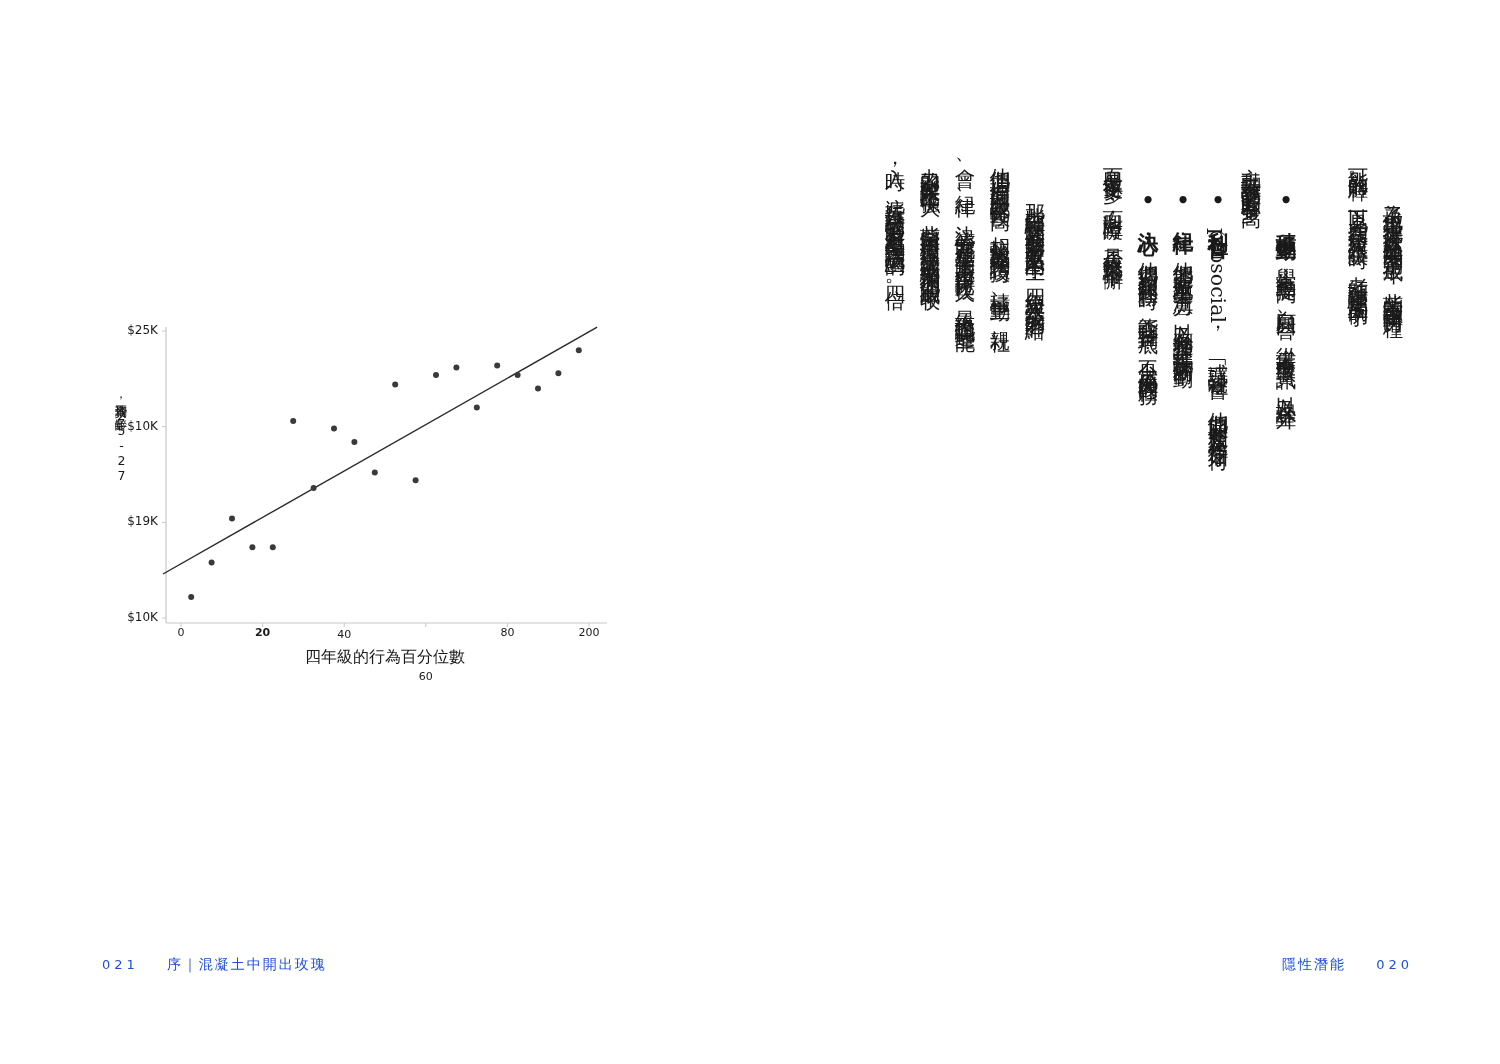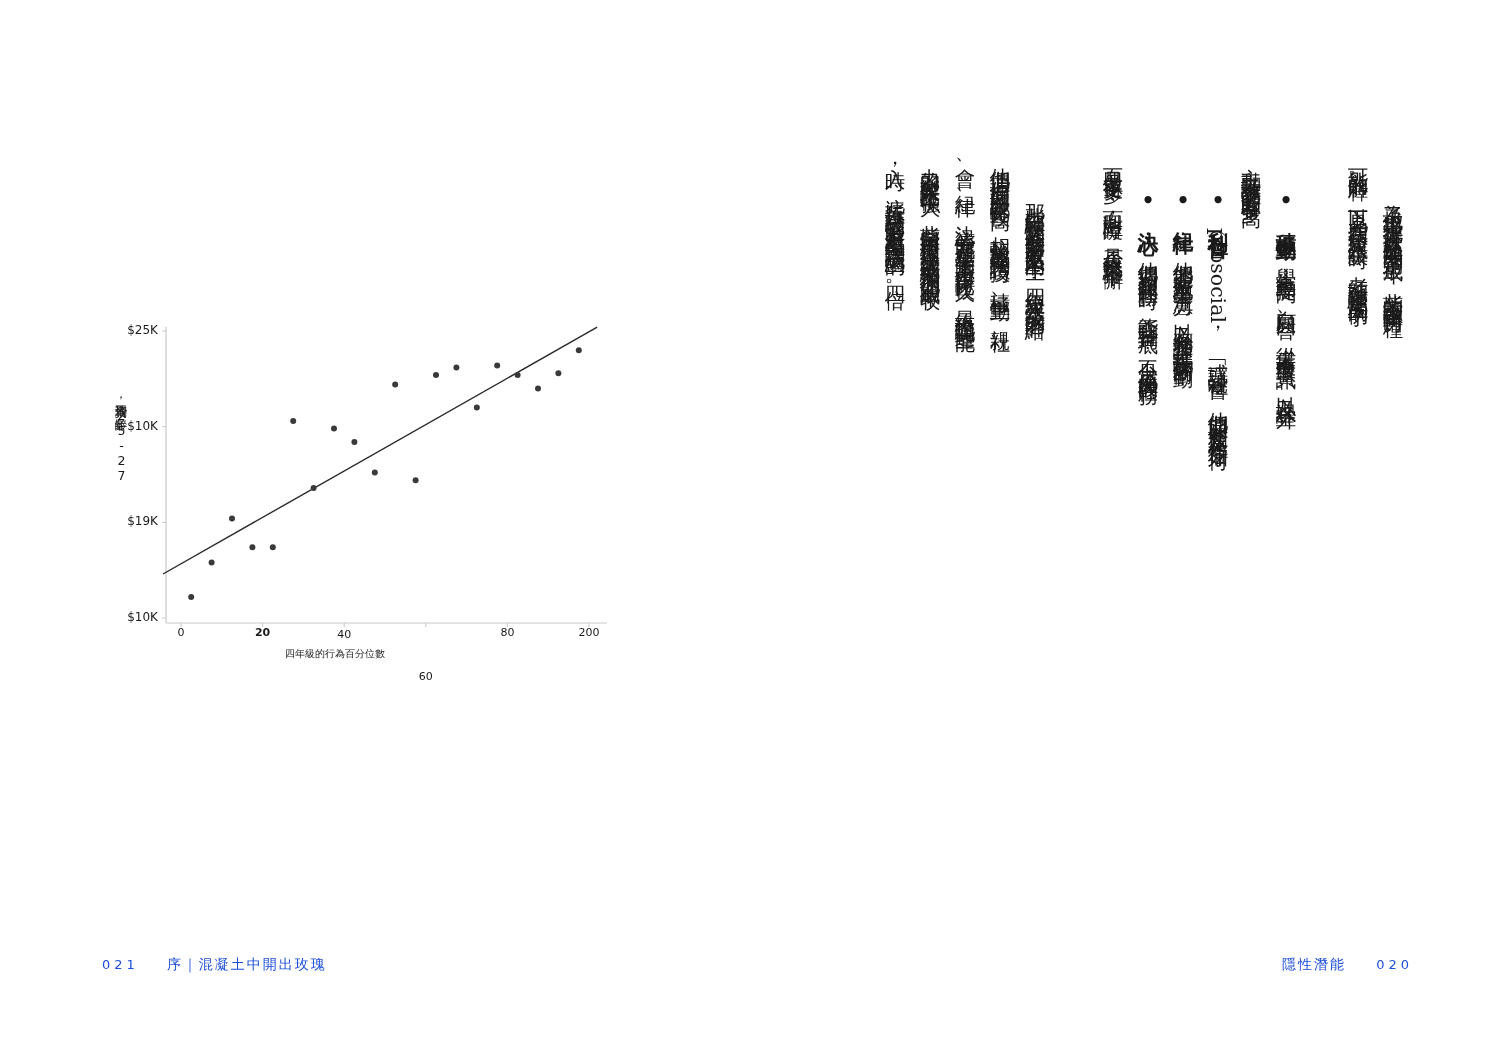--- a/index.html
+++ b/index.html
@@ -11,21 +11,21 @@
 
   
   .chart { position:absolute; left:100px; top:285px; width:520px; height:390px; }
   .chart-title { position:absolute; left:0; width:540px; top:9px; text-align:center;
                  font-size:14px; font-weight:bold; letter-spacing:0.5px; }
   .chart svg { position:absolute; left:0; top:0; }
   .ytick-label { position:absolute; font-size:12px; text-align:right; width:60px; }
   .xtick-label { position:absolute; font-size:11px; text-align:center; width:40px; }
   .ylabel { position:absolute; left:7px; top:110px; width:22px; font-size:12.5px;
             line-height:15px; text-align:center; writing-mode:vertical-rl; text-orientation:upright; }
-  .xlabel { position:absolute; top:362px; left:185px; width:200px; font-size:10px; }
+  .xlabel { position:absolute; top:362px; left:185px; width:200px; text-align:center; font-size:16px; }
 
   
   .vcol { position:absolute; writing-mode:vertical-rl; text-orientation:upright;
           font-family:"DejaVu Serif", serif; font-size:20.5px; line-height:36px;
           letter-spacing:3.2px; white-space:nowrap; }
   .vcol .bold { font-weight:bold; font-family:"DejaVu Sans", sans-serif; }
   .vcol .latin { text-orientation:sideways; font-family:"DejaVu Serif", serif; letter-spacing:0; }
   .bullet { font-weight:bold; }
 
   .footer { position:absolute; top:956px; font-size:13px; letter-spacing:2px; color:#1d4ed8; }

